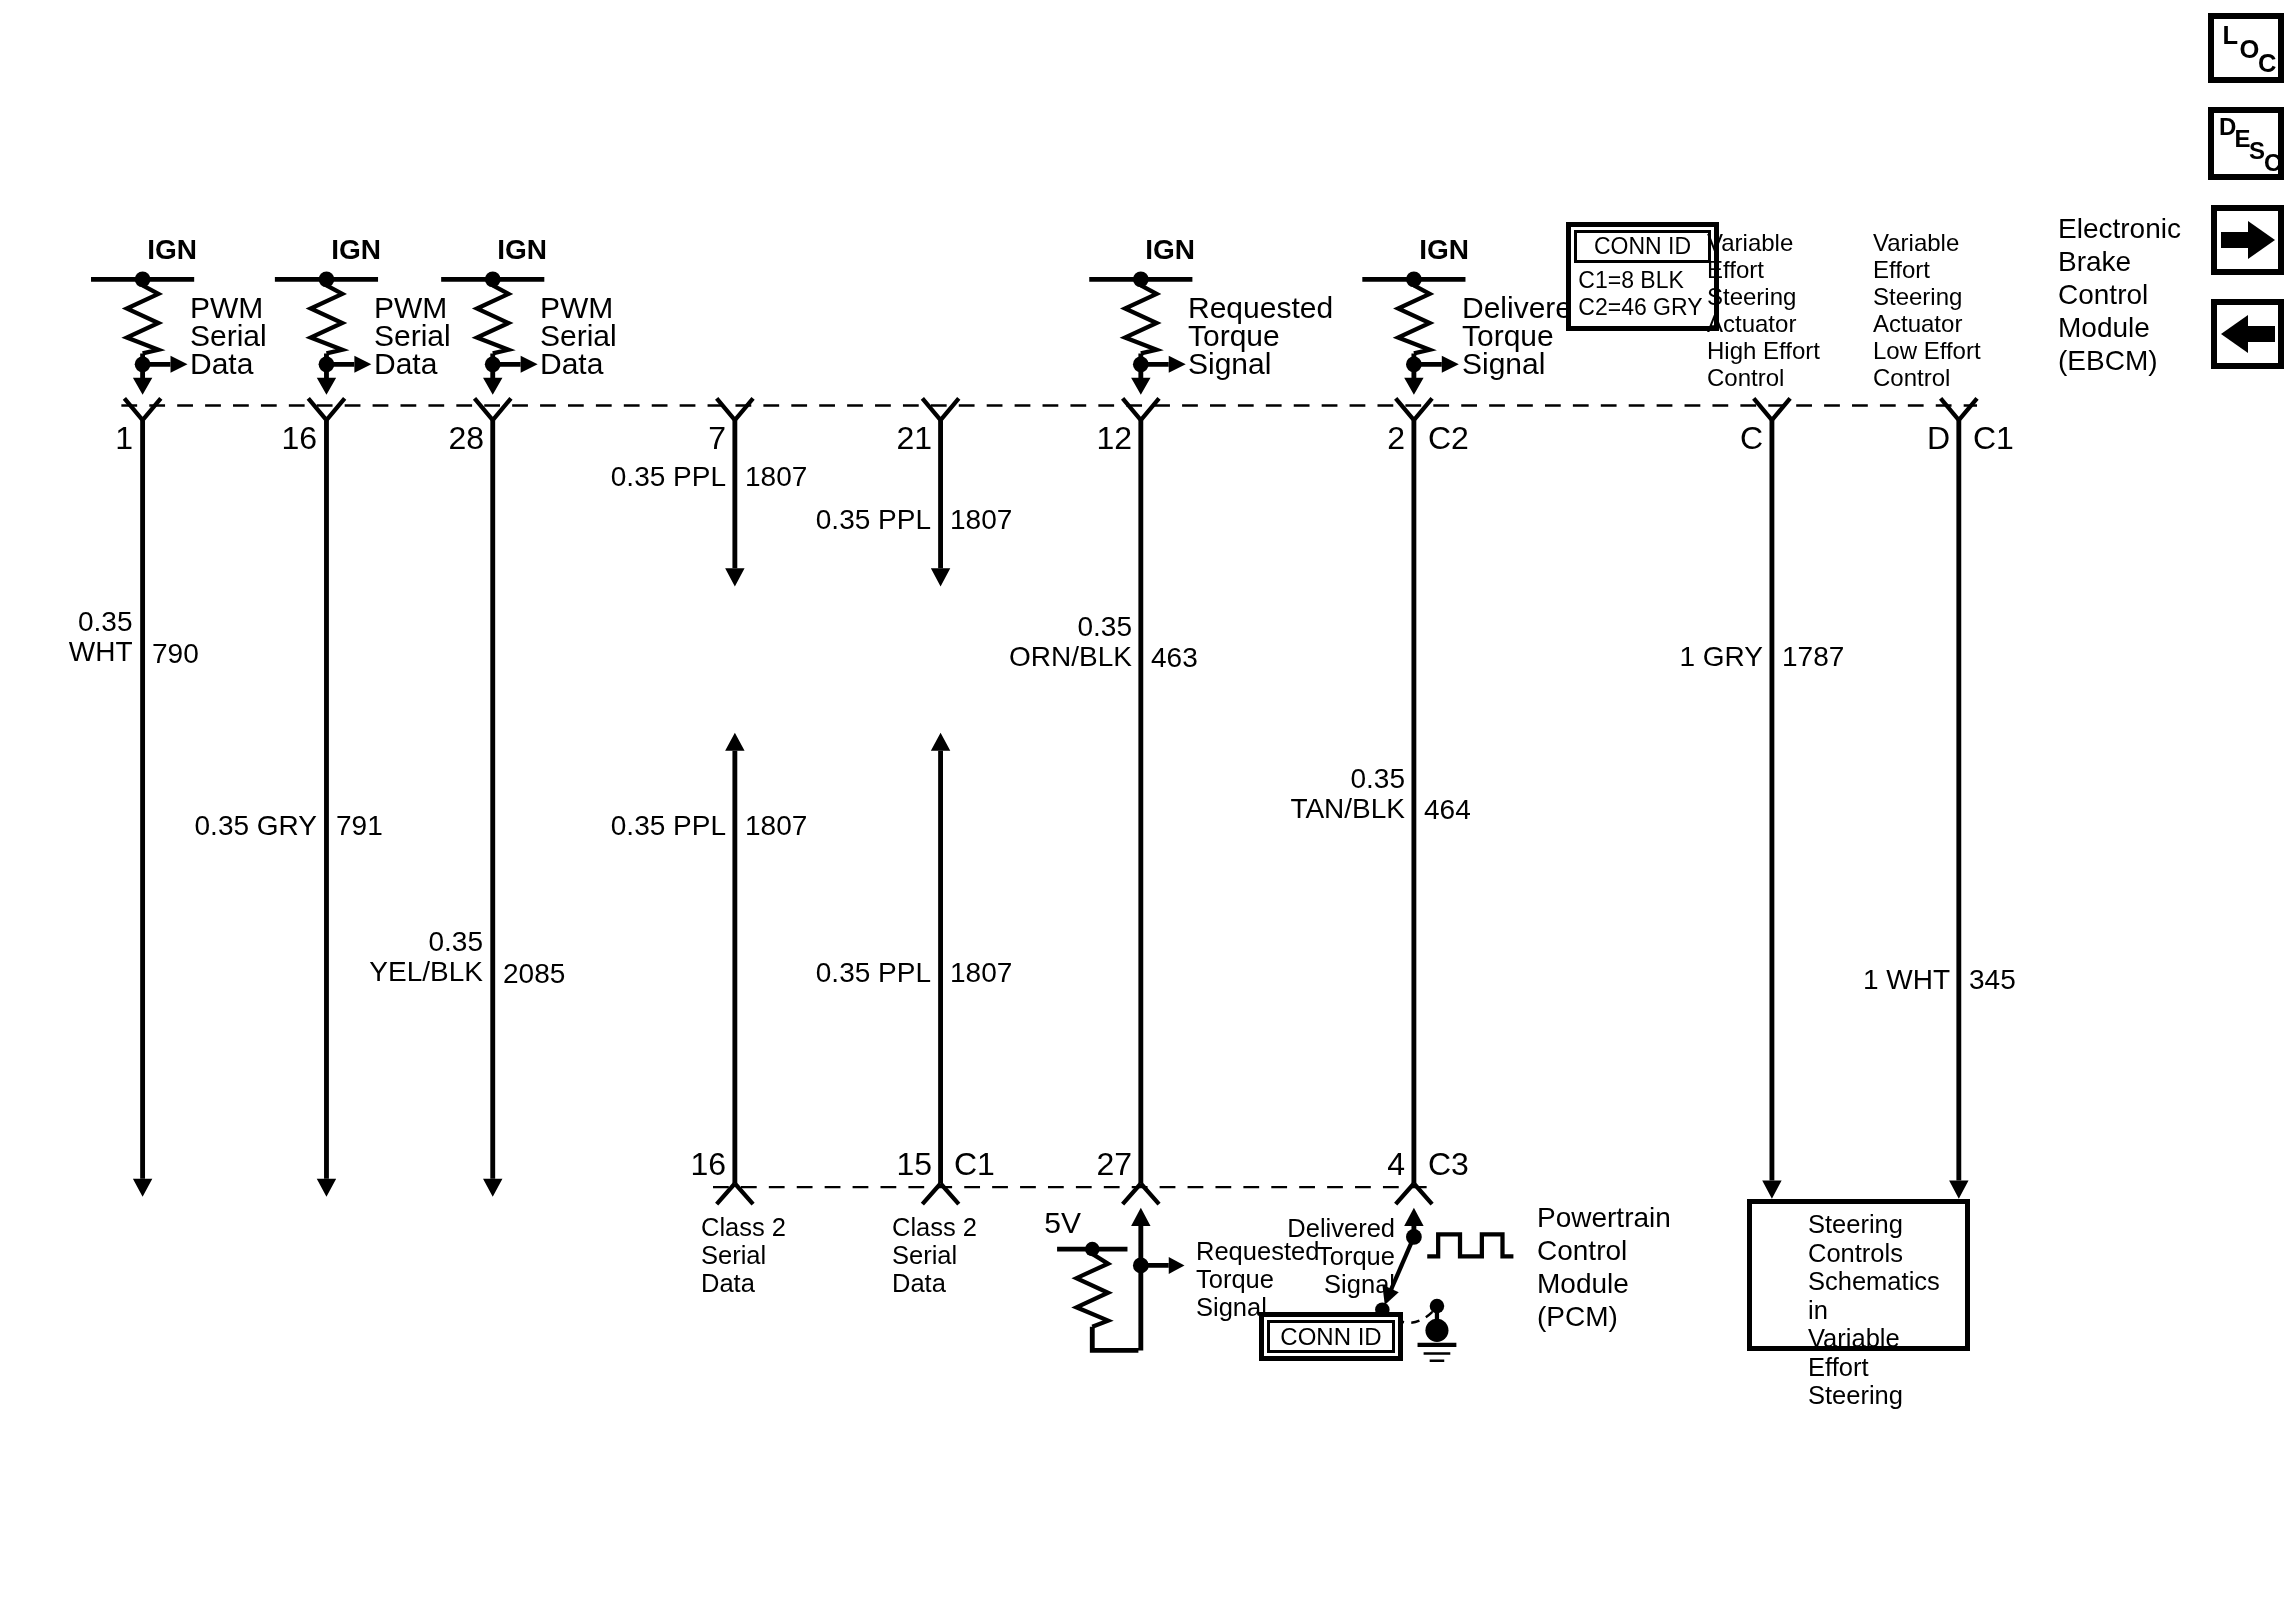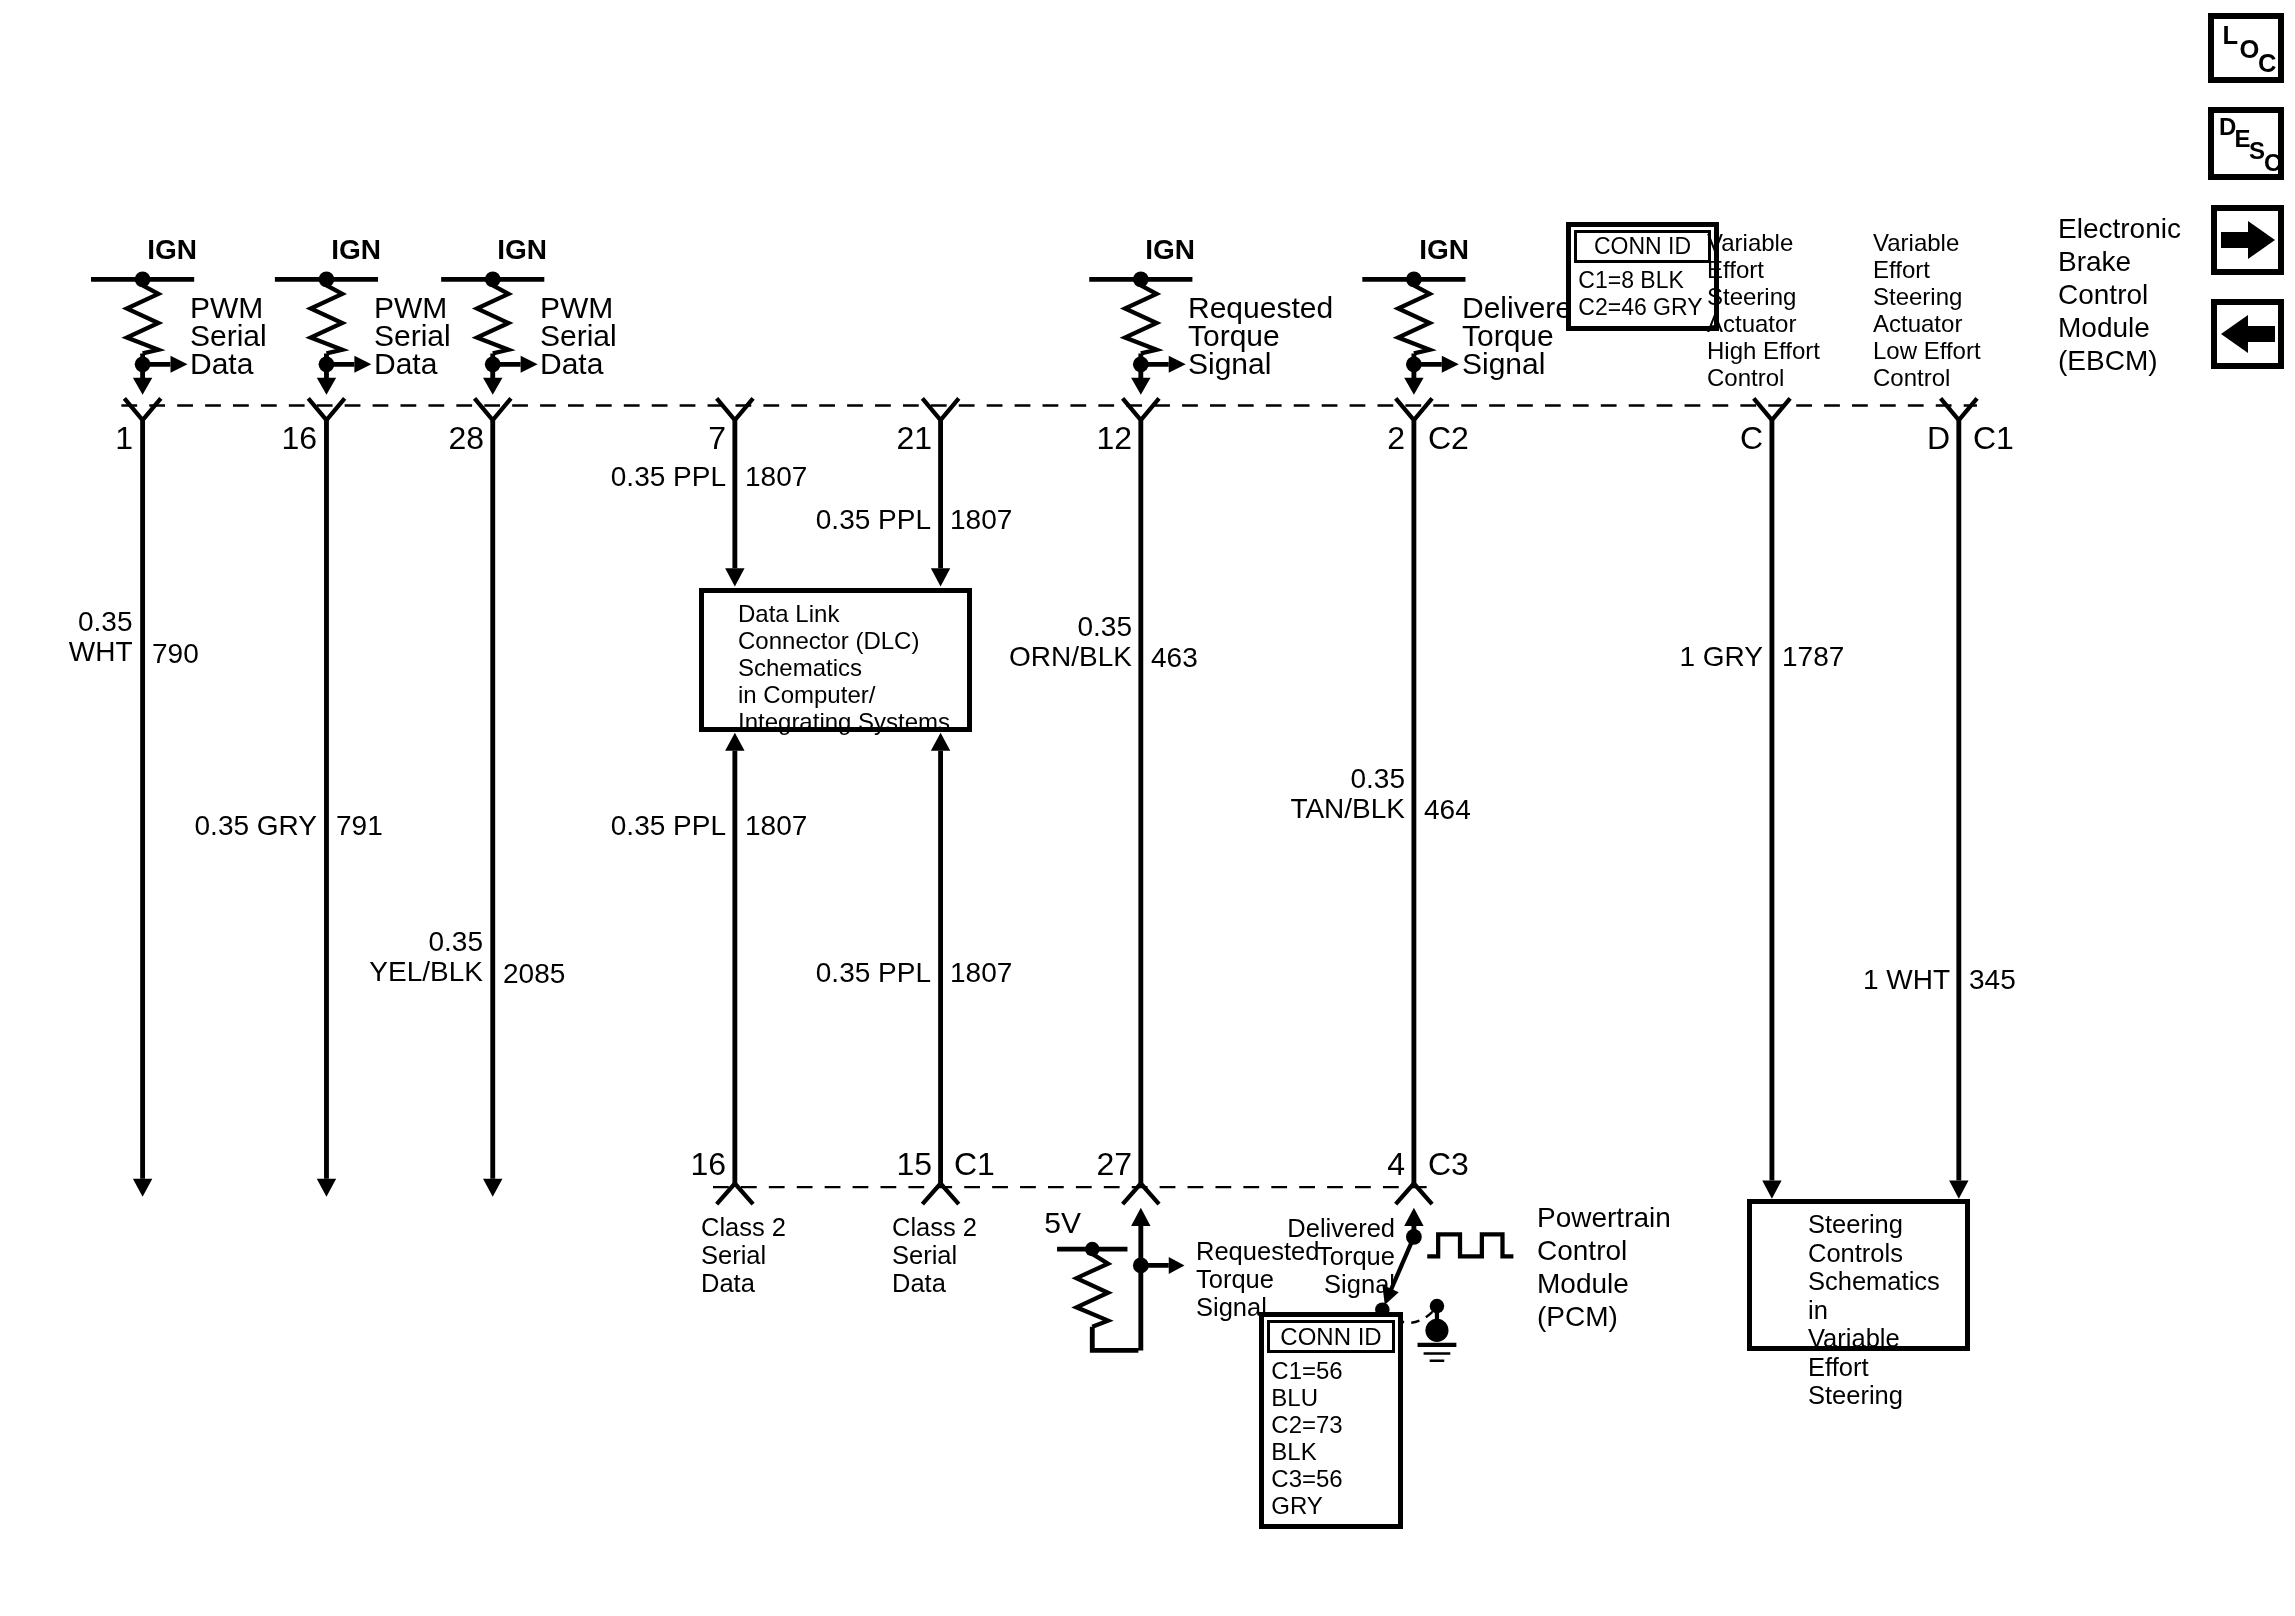--- a/index.html
+++ b/index.html
@@ -216,27 +216,20 @@
   <div class="t ra f46" style="left:252px;top:927px;width:231px;">0.35
 YEL/BLK</div>
   <div class="t f46" style="left:503px;top:959px;">2085</div>
 
   <div class="t ra f46" style="left:700px;top:958px;width:231px;">0.35 PPL</div>
   <div class="t f46" style="left:950px;top:958px;">1807</div>
 
   <div class="t ra f46" style="left:1719px;top:965px;width:231px;">1 WHT</div>
   <div class="t f46" style="left:1969px;top:965px;">345</div>
 
-  <div class="solidbox" style="left:699px;top:588px;width:273px;height:144px;padding:7.3px 6px 0 34px;">
-    <div class="t f39" style="position:static;">Data Link
-Connector (DLC)
-Schematics
-in Computer/
-Integrating Systems</div>
-  </div>
   <div class="solidbox" style="left:1747px;top:1199px;width:223px;height:152px;padding:6px 4.9px 0 56px;">
     <div class="t f43" style="position:static;">Steering
 Controls
 Schematics in
 Variable Effort
 Steering</div>
   </div>
 
   <div class="t ra f52" style="left:629px;top:1148px;width:97px;">16</div>
   <div class="t ra f52" style="left:835px;top:1148px;width:97px;">15</div>
@@ -254,25 +247,20 @@
   <div class="t ra f44" style="left:1032px;top:1209px;width:49px;">5V</div>
   <div class="t f42" style="left:1196px;top:1237px;">Requested
 Torque
 Signal</div>
   <div class="t ra f42" style="left:1265px;top:1214px;width:130px;">Delivered
 Torque
 Signal</div>
 
   <div class="connid" style="left:1259px;top:1312px;width:144px;">
     <div class="hd f40">CONN ID</div>
-    <div class="bd f40">
-      <div>C1=56 BLU</div>
-      <div>C2=73 BLK</div>
-      <div>C3=56 GRY</div>
-    </div>
   </div>
 
   <div class="t f48" style="left:1537px;top:1201px;">Powertrain
 Control
 Module
 (PCM)</div>
 
   <div class="navbtn" style="left:2208px;top:13.4px;width:76px;height:70px;">
     <span style="left:8.5px;top:1.2px;font-size:25.5px;">L</span>
     <span style="left:25.5px;top:16px;font-size:25.5px;">O</span>

